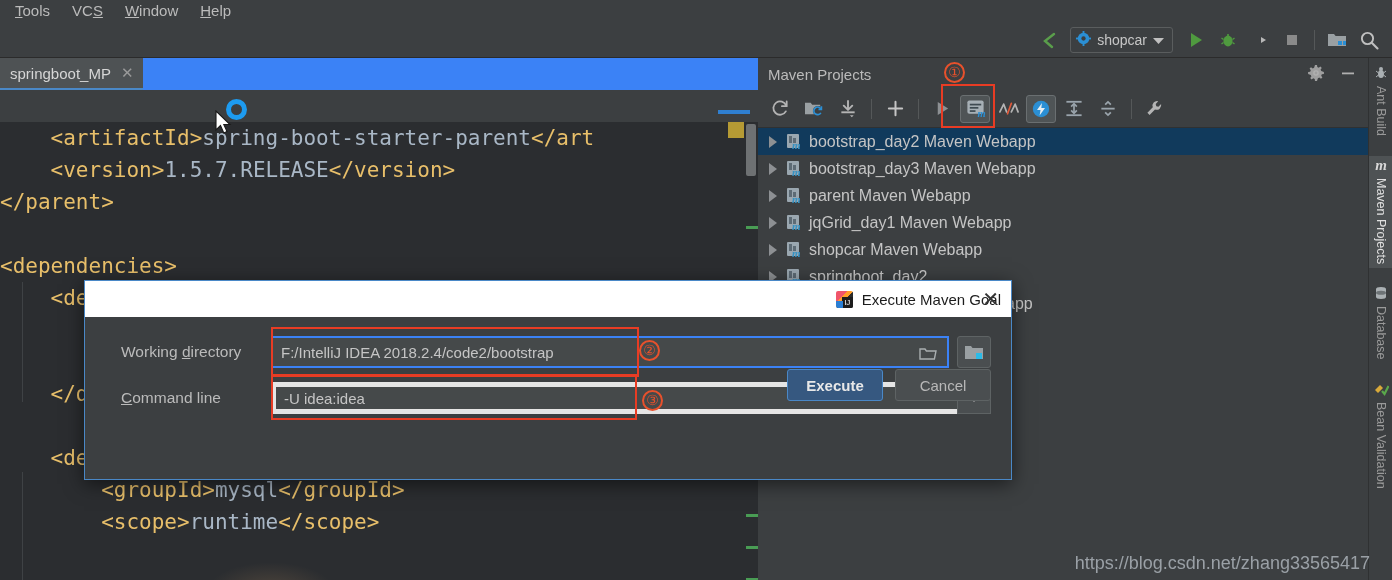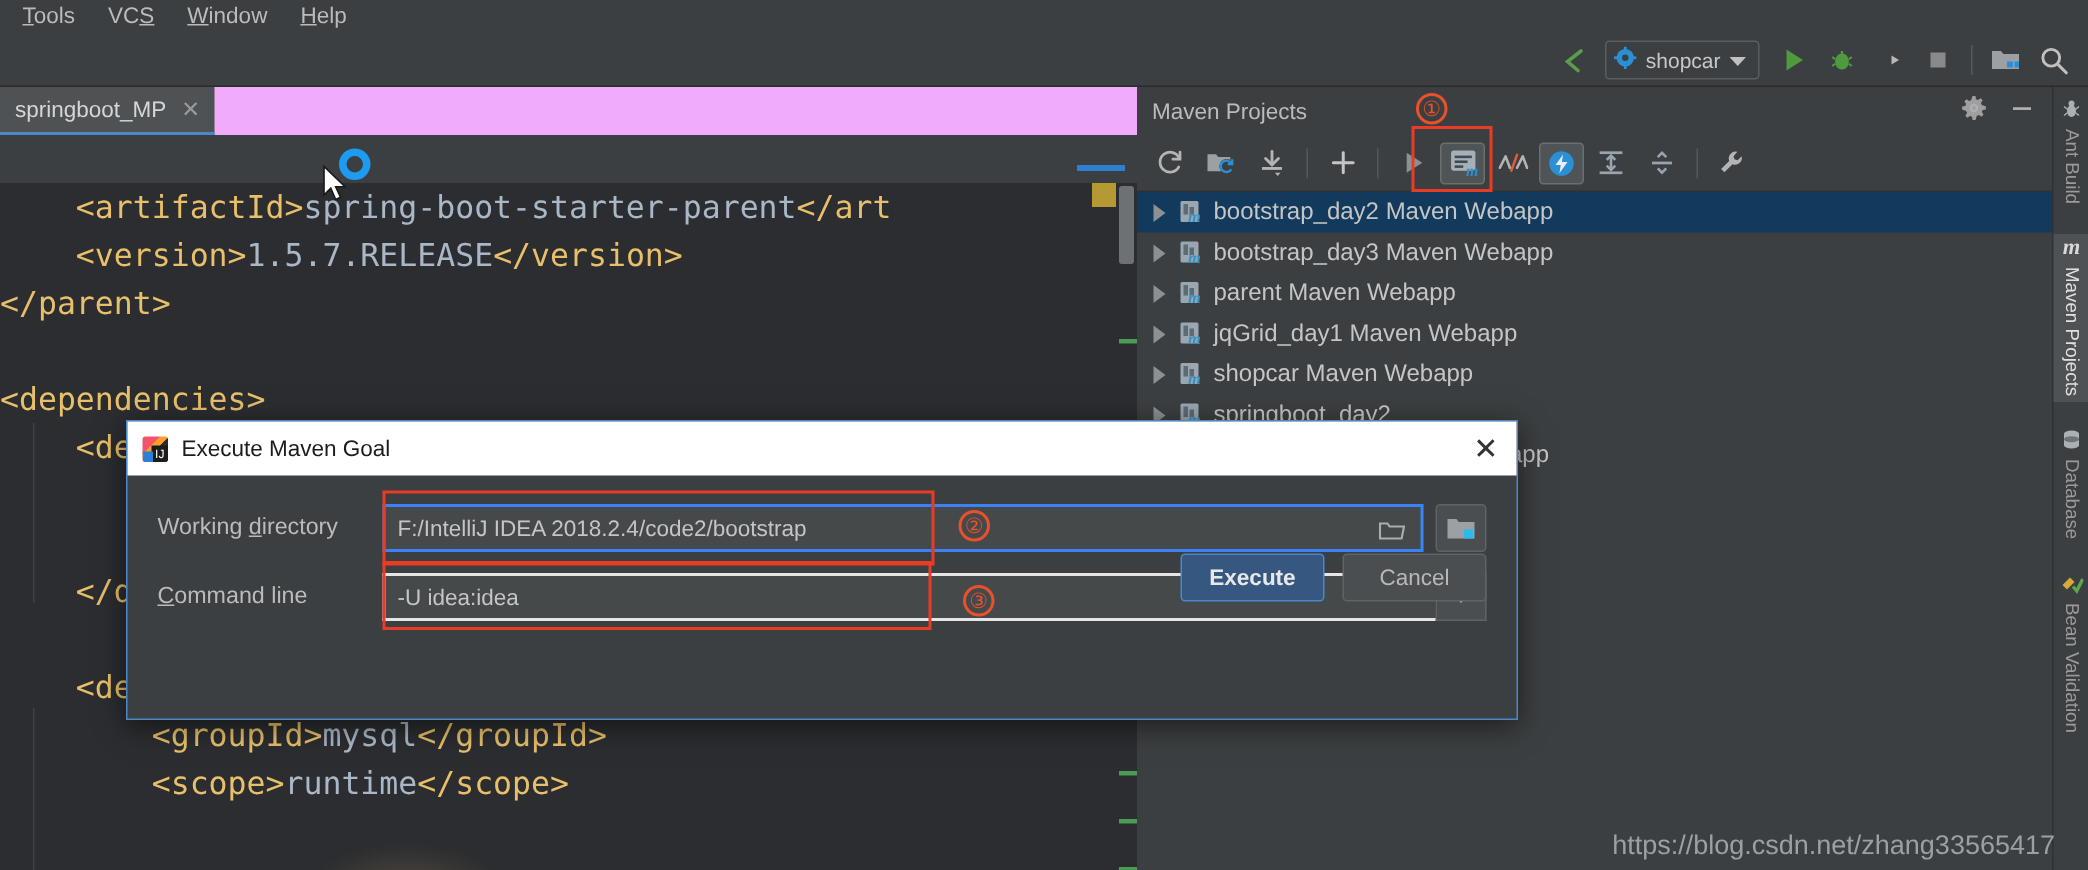--- a/index.html
+++ b/index.html
@@ -41,21 +41,21 @@
     display: flex; align-items: center; gap: 6px;
     border: 1px solid #5a5d5e; border-radius: 3px;
     height: 26px; padding: 0 8px 0 5px; margin: 0 6px 0 4px;
     color: #c7c7c7; font-size: 14px; background: #3c3f41;
   }
   .tb-sep { width: 1px; height: 20px; background: #555859; margin: 0 5px; }
 
   
   .tabstrip {
     position: absolute; left: 0; top: 58px; width: 758px; height: 32px;
-    background: #f0abfc;
+    background: #3b82f6;
   }
   .edtab {
     position: absolute; left: 0; top: 0; height: 32px;
     background: #4e5254; display: flex; align-items: center;
     padding: 0 10px 0 2px; color: #d6d6d6; font-size: 15px; gap: 10px;
     border-bottom: 2px solid #4a88c7;
   }
   .edtab .xmark { color: #9a9a9a; font-size: 15px; }
 
   
@@ -179,43 +179,44 @@
   
   .dialog {
     position: absolute; left: 84px; top: 280px; width: 928px; height: 200px;
     background: #3c3f41; border: 1px solid #4a88c7;
     box-shadow: 0 4px 18px rgba(0,0,0,.55);
   }
   .dlg-title {
     height: 36px; background: #ffffff; display: flex; align-items: center;
     padding: 0 10px; color: #1c1c1c; font-size: 15px; gap: 9px;
     position: relative;
+    justify-content: flex-end;
   }
   .dlg-close {
     position: absolute; right: 12px; top: 0; height: 36px;
     display: flex; align-items: center; color: #333; font-size: 20px;
   }
   .ij-logo {
     width: 17px; height: 17px; position: relative; border-radius: 2px;
     background: linear-gradient(135deg,#f0556a 0%,#f0556a 35%,#ff9d28 35%,#ff9d28 52%,#2b2b2b 52%);
     overflow: hidden;
   }
   .ij-logo .sq {
     position:absolute; right:0; bottom:0; width:11px; height:11px; background:#1c1c1c;
     display:flex; align-items:center; justify-content:center;
     color:#fff; font-size:8px; font-family:"Liberation Sans",sans-serif;
   }
   .ij-logo .blue { position:absolute; left:0; bottom:0; width:7px; height:7px; background:#2b7fd4; }
-  .dlg-body { position: relative; padding: 18px 20px 0 20px; }
+  .dlg-body { position: relative; padding: 18px 20px 0 36px; }
   .frow { display: flex; align-items: center; height: 34px; margin-bottom: 10px; position: relative; }
   .flabel { width: 150px; color: #bbbbbb; font-size: 15.5px; }
   .flabel u { text-decoration: underline; }
   .fieldwrap { position: relative; flex: 1; display: flex; align-items: center; gap: 8px; }
   .tfield {
-    flex: 1; height: 32px; background: #45494a; border: 2px solid #e5e5e5;
+    flex: 1; height: 32px; background: #45494a; border: 5px solid #e5e5e5;
     color: #c5c5c5; font-size: 15px; display: flex; align-items: center;
     padding: 0 8px; position: relative;
   }
   .tfield.focus { border: 2px solid #3b82f6; }
   .folder-glyph { position: absolute; right: 10px; top: 8px; }
   .browse-btn {
     width: 34px; height: 32px; background: #4a4e50; border: 1px solid #5e6364;
     border-radius: 3px; display: flex; align-items: center; justify-content: center;
   }
   .drop-btn {

